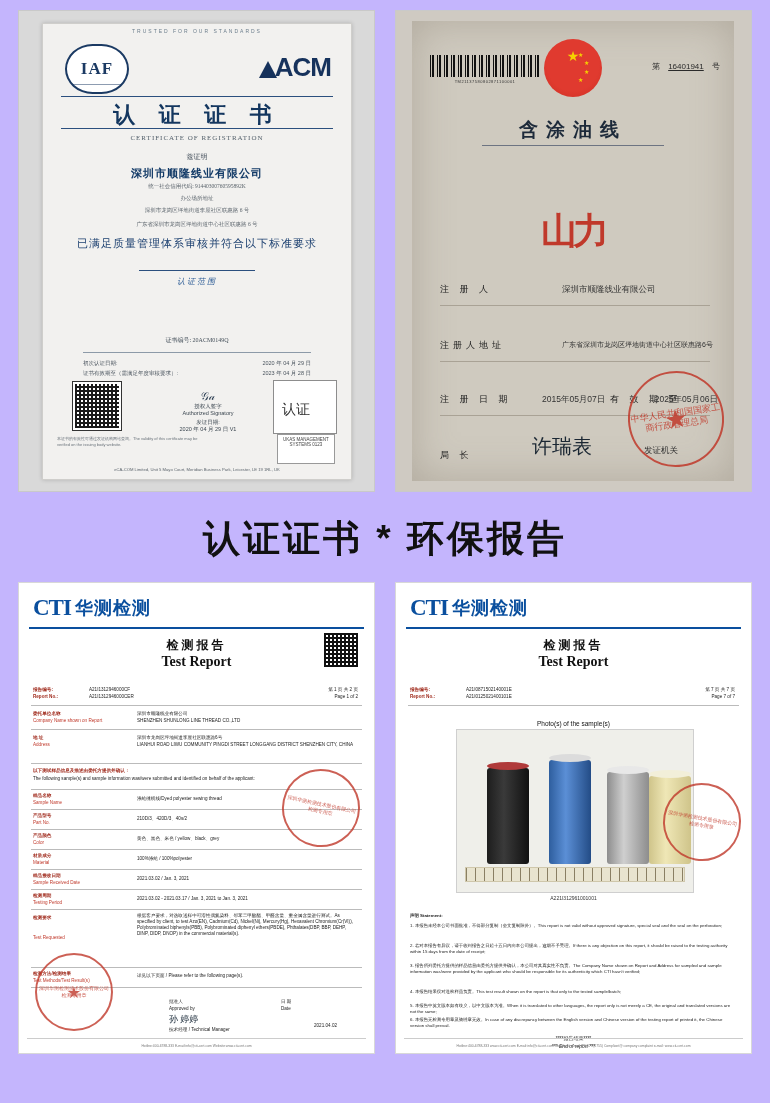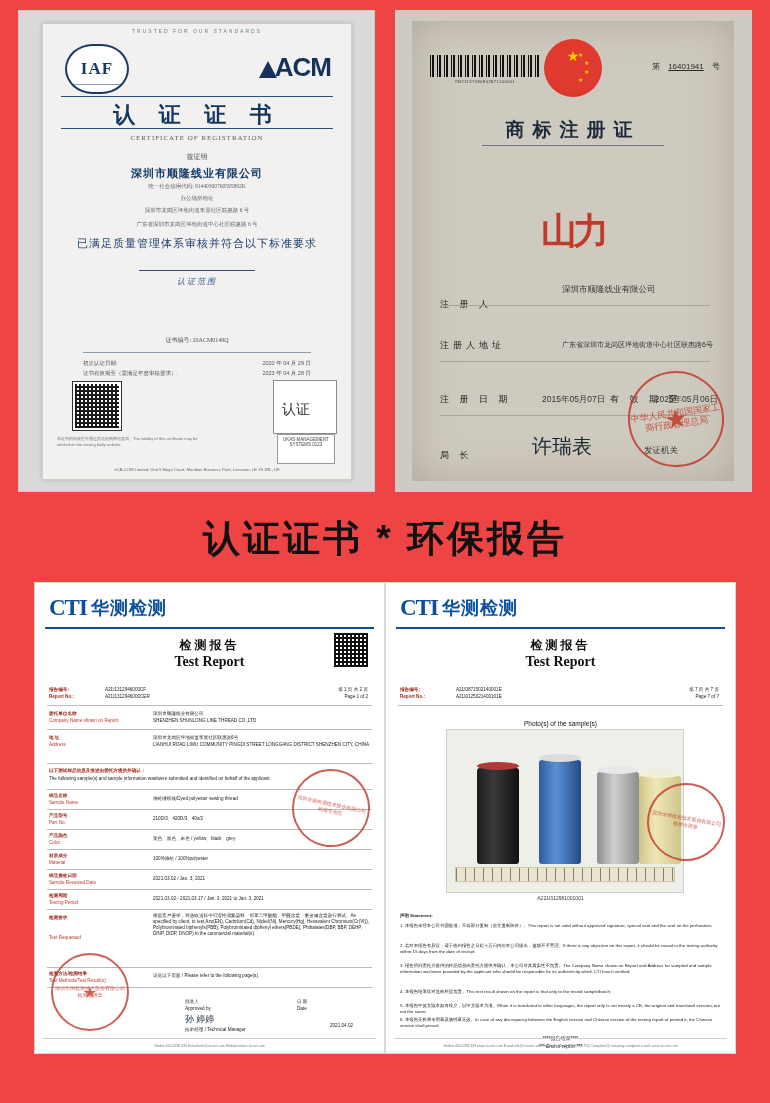--- a/index.html
+++ b/index.html
@@ -1,17 +1,17 @@
 <!DOCTYPE html>
 <html><head>
 <meta charset="utf-8">
 <style>
   html,body{margin:0;padding:0;background:#ffffff;}
   body{width:770px;height:1103px;font-family:"Liberation Sans",sans-serif;color:#111;overflow:hidden;}
-  .page{position:relative;width:770px;height:1103px;background:#ef4444;}
+  .page{position:relative;width:770px;height:1103px;background:#c4b5fd;}
 
   
   .row{display:flex;justify-content:space-between;}
   .top-row{padding:10px 18px 0 18px;}
   .cert-card{position:relative;background:#dcdcdc;border:1px solid #c9c9c9;overflow:hidden;}
   .cert-a{width:355px;height:480px;background:#d9d9d9;}
   .cert-b{width:355px;height:480px;background:#cfcac2;}
 
   
   .iso-sheet{position:absolute;left:23px;top:12px;width:308px;height:455px;background:#f2f1ef;border:1px solid #cfcecb;
@@ -73,21 +73,21 @@
   .tm-stamp{position:absolute;right:10px;bottom:14px;width:92px;height:92px;border-radius:50%;
             border:2px solid #c0392b;color:#c0392b;display:flex;align-items:center;justify-content:center;
             font-size:9px;text-align:center;line-height:11px;transform:rotate(-8deg);opacity:.85;}
   .tm-stamp .st{position:absolute;font-size:26px;color:#c0392b;}
 
   
   .banner{width:100%;text-align:center;font-family:"Liberation Sans",sans-serif;font-weight:bold;
           font-size:37px;letter-spacing:3px;color:#111;padding:22px 0 18px;}
 
   
-  .bot-row{padding:0 34px;}
+  .bot-row{padding:0 18px;}
   .rep{position:relative;width:355px;height:470px;background:#fff;border:1px solid #d8d8d8;overflow:hidden;}
   .cti{position:absolute;left:14px;top:12px;display:flex;align-items:center;}
   .cti .c{font-family:"Liberation Serif",serif;font-weight:bold;font-size:23px;color:#0a4f9e;letter-spacing:-1px;}
   .cti .cn{font-size:18px;color:#0a4f9e;font-weight:bold;margin-left:4px;letter-spacing:1px;}
   .cti-rule{position:absolute;left:10px;right:10px;top:44px;height:2px;background:#0a4f9e;}
   .rep-title{position:absolute;left:0;top:54px;width:100%;text-align:center;}
   .rep-title .zh{font-size:12px;font-weight:bold;color:#111;letter-spacing:3px;}
   .rep-title .en{font-family:"Liberation Serif",serif;font-size:14px;font-weight:bold;color:#111;}
   .rep-qr{position:absolute;right:16px;top:50px;width:34px;height:34px;
       background:repeating-linear-gradient(0deg,#111 0 2px,transparent 2px 4px),
@@ -148,20 +148,27 @@
         <div class="ctitle iso-certno">证书编号: 20ACM0149Q</div>
         <div class="iso-rule" style="top:328px;left:40px;right:40px;background:#8d9aa8;"></div>
 
         <div class="kv" style="left:40px;top:336px;">初次认证日期:</div>
         <div class="kv" style="right:40px;top:336px;">2020 年 04 月 29 日</div>
         <div class="kv" style="left:40px;top:346px;">证书有效期至（需满足年度审核要求）:</div>
         <div class="kv" style="right:40px;top:346px;">2023 年 04 月 28 日</div>
 
         <div class="qr"></div>
 
+        <div class="sign">
+          <div class="scribble">𝒢𝒶</div>
+          <div>授权人签字</div>
+          <div>Authorized Signatory</div>
+          <div style="margin-top:3px;">发证日期:</div>
+          <div>2020 年 04 月 29 日  V1</div>
+        </div>
 
         <div class="badge-box">
           <div class="bb" style="left:8px;top:20px;">认证</div>
         </div>
         <div class="ukas">UKAS MANAGEMENT SYSTEMS 0123</div>
 
         <div class="iso-footnote">本证书的有效性可通过发证机构网站查询。The validity of this certificate may be verified on the issuing body website.</div>
         <div class="iso-foot">eCA-COM Limited, Unit 5 Mayo Court, Meridian Business Park, Leicester, LE 19 1RL, UK</div>
       </div>
     </div>
@@ -178,26 +185,26 @@
           <div class="star2" style="left:40px;top:29px;">★</div>
           <div class="star2" style="left:34px;top:37px;">★</div>
         </div>
 
         <div class="tm-no">
           <span>第</span>
           <span style="margin:0 6px;text-decoration:underline;">16401941</span>
           <span>号</span>
         </div>
 
-        <div class="tm-title">商标注册证</div>
+        <div class="tm-title">含涂油线</div>
         <div class="tm-rule"></div>
 
         <div class="tm-logo">山力</div>
 
-        <div class="tm-field" style="left:28px;top:262px;margin-top:15px;">注 册 人</div>
+        <div class="tm-field" style="left:28px;top:262px;">注 册 人</div>
         <div class="tm-val" style="left:150px;top:263px;">深圳市顺隆线业有限公司</div>
         <div class="tm-line" style="left:28px;right:24px;top:284px;"></div>
 
         <div class="tm-field" style="left:28px;top:318px;">注册人地址</div>
         <div class="tm-val" style="left:150px;top:319px;font-size:7px;">广东省深圳市龙岗区坪地街道中心社区联惠路6号</div>
         <div class="tm-line" style="left:28px;right:24px;top:340px;"></div>
 
         <div class="tm-field" style="left:28px;top:372px;">注 册 日 期</div>
         <div class="tm-val" style="left:130px;top:373px;">2015年05月07日</div>
         <div class="tm-field" style="left:198px;top:372px;">有 效 期 至</div>

